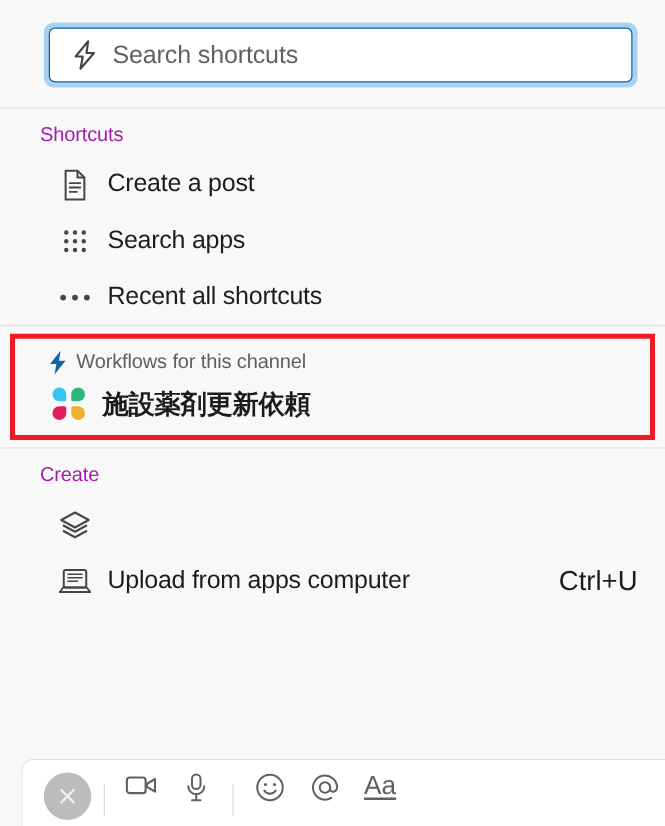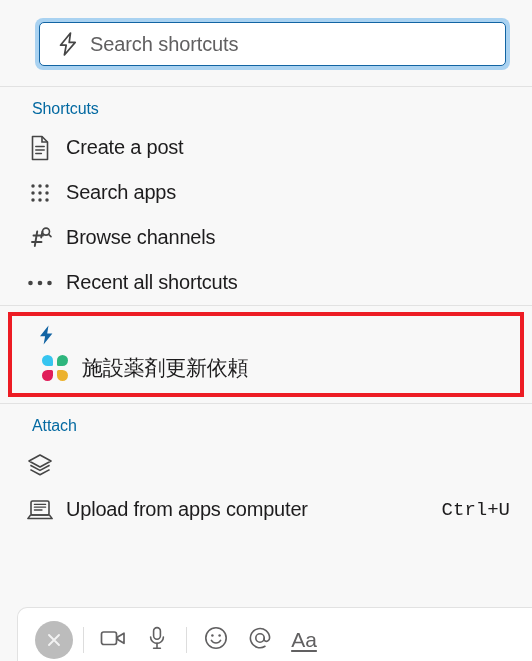--- a/index.html
+++ b/index.html
@@ -52,52 +52,51 @@
   .divider {
     height: 1px;
     background: #e2e2e2;
     width: 100%;
   }
 
   
   .section { background: #f8f8f8; }
   .section-header {
     font-size: 16px;
-    color: #0369a1;
+    color: #a21caf;
     padding: 13px 0 7px 32px;
     letter-spacing: -0.1px;
   }
 
   .menu-item {
     display: flex;
     align-items: center;
     min-height: 45px;
-    padding: 0 22px 0 22px;
+    padding: 0 22px 0 42px;
     cursor: pointer;
   }
   .menu-item .icon-slot {
     flex: 0 0 36px;
     height: 28px;
     display: flex;
     align-items: center;
     justify-content: center;
     margin-right: 8px;
   }
   .menu-label {
     font-size: 20px;
     color: #1d1c1d;
     letter-spacing: -0.2px;
     white-space: nowrap;
   }
   .menu-shortcut {
     margin-left: auto;
-    font-size: 19px;
+    font-size: 22px;
     color: #1d1c1d;
     white-space: nowrap;
-    font-family: Liberation Mono, monospace;
   }
 
   
   .workflow-highlight {
     margin: 6px 8px 0 8px;
     border: 4px solid #ed1c24;
     background: #f8f8f8;
   }
   .workflow-header {
     display: flex;
@@ -113,20 +112,21 @@
     font-size: 16px;
     color: #616061;
     letter-spacing: -0.1px;
   }
   .workflow-item {
     display: flex;
     align-items: center;
     min-height: 44px;
     padding: 0 0 6px 26px;
     cursor: pointer;
+    font-weight: bold;
   }
   .workflow-item .app-icon-slot {
     flex: 0 0 34px;
     display: flex;
     align-items: center;
     justify-content: center;
     margin-right: 10px;
   }
   .workflow-item .menu-label { font-size: 21px; }
 
@@ -162,21 +162,20 @@
     border-bottom: none;
     border-radius: 10px 0 0 0;
     display: flex;
     align-items: center;
     padding-left: 14px;
   }
   .tb-btn {
     width: 44px;
     height: 44px;
     display: flex;
-    align-items: center;
     justify-content: center;
     cursor: pointer;
     flex: 0 0 auto;
   }
   .close-circle {
     width: 38px;
     height: 38px;
     border-radius: 50%;
     background: #bcbcbc;
     display: flex;
@@ -242,30 +241,20 @@
             <circle cx="18" cy="11" r="1.75"></circle>
           <circle cx="4" cy="18" r="1.75"></circle>
             <circle cx="11" cy="18" r="1.75"></circle>
             <circle cx="18" cy="18" r="1.75"></circle>
         </g>
       </svg>
     </span>
     <span class="menu-label">Search apps</span>
   </div>
 
-  <div class="menu-item">
-    <span class="icon-slot">
-      <svg width="26" height="26" viewBox="0 0 26 26">
-        <path d="M6.5 10.5 H16 M5 17 H14.5 M10.2 6.5 L7.8 21 M15.4 6.5 L14.2 12.5" stroke="#454545" stroke-width="1.9" stroke-linecap="round" fill="none"></path>
-        <circle cx="19" cy="6.6" r="3.5" fill="none" stroke="#454545" stroke-width="1.6"></circle>
-        <path d="M21.6 9.3 L24 11.6" stroke="#454545" stroke-width="1.6" stroke-linecap="round"></path>
-      </svg>
-    </span>
-    <span class="menu-label">Browse channels</span>
-  </div>
 
   <div class="menu-item">
     <span class="icon-slot">
       <svg width="26" height="10" viewBox="0 0 26 10">
         <g fill="#454545">
           <circle cx="3.5" cy="5" r="2.3"></circle>
           <circle cx="13" cy="5" r="2.3"></circle>
           <circle cx="22.5" cy="5" r="2.3"></circle>
         </g>
       </svg>
@@ -276,39 +265,40 @@
 
 <div class="divider"></div>
 
 <div class="workflow-highlight">
   <div class="workflow-header">
     <span class="bolt-filled">
       <svg width="16" height="20" viewBox="0 0 16 20">
         <path d="M10.5 0.5 L2 11.2 H7.1 L5.6 19.5 L14.4 8.6 H9.2 Z" fill="#1264a3"></path>
       </svg>
     </span>
+    <span class="workflow-header-label">Workflows for this channel</span>
   </div>
 
   <div class="workflow-item">
     <span class="app-icon-slot">
       <span class="app-icon">
         <span class="petal tl"></span>
         <span class="petal tr"></span>
         <span class="petal bl"></span>
         <span class="petal br"></span>
       </span>
     </span>
     <span class="menu-label">施設薬剤更新依頼</span>
   </div>
 </div>
 
 <div class="divider" style="margin-top:6px;"></div>
 
 <div class="section">
-  <div class="section-header">Attach</div>
+  <div class="section-header">Create</div>
 
   <div class="menu-item">
     <span class="icon-slot">
       <svg width="26" height="24" viewBox="0 0 26 24">
         <path d="M13 2 L24 8 L13 14 L2 8 Z" fill="none" stroke="#454545" stroke-width="1.6" stroke-linejoin="round"></path>
         <path d="M3.4 12.2 L13 17.4 L22.6 12.2" fill="none" stroke="#454545" stroke-width="1.6" stroke-linejoin="round"></path>
         <path d="M3.4 16.6 L13 21.8 L22.6 16.6" fill="none" stroke="#454545" stroke-width="1.6" stroke-linejoin="round"></path>
       </svg>
     </span>
   </div>

